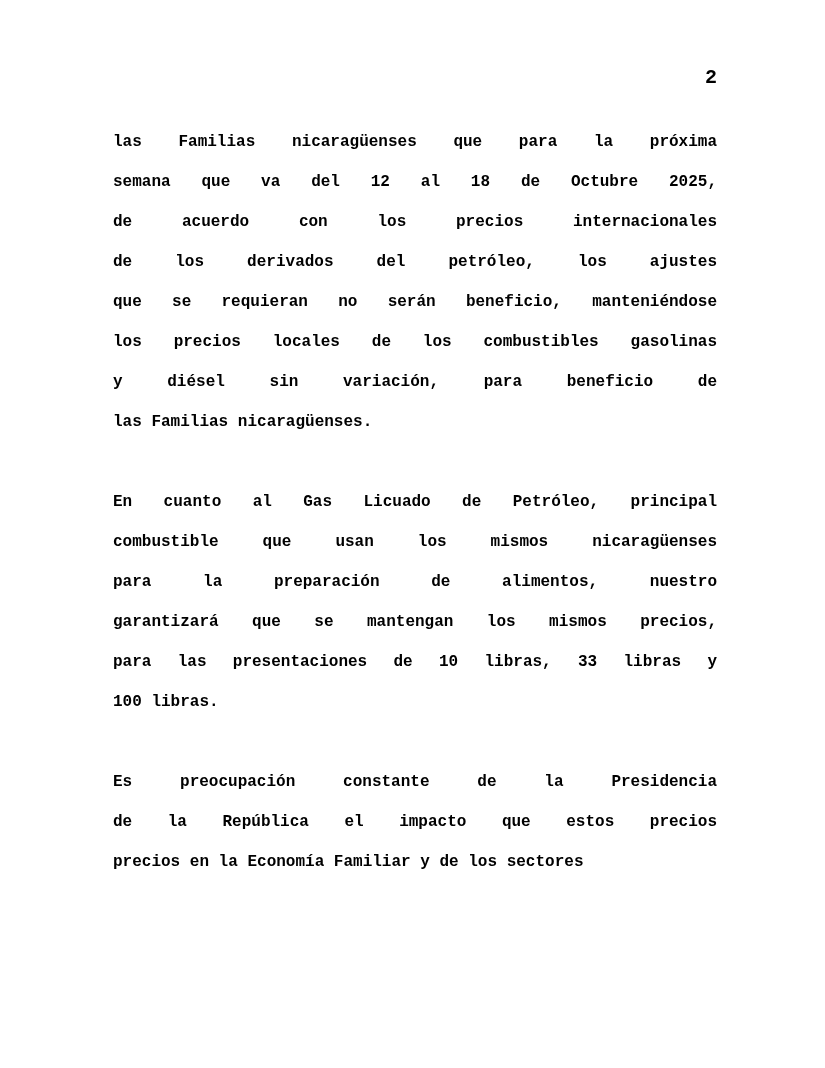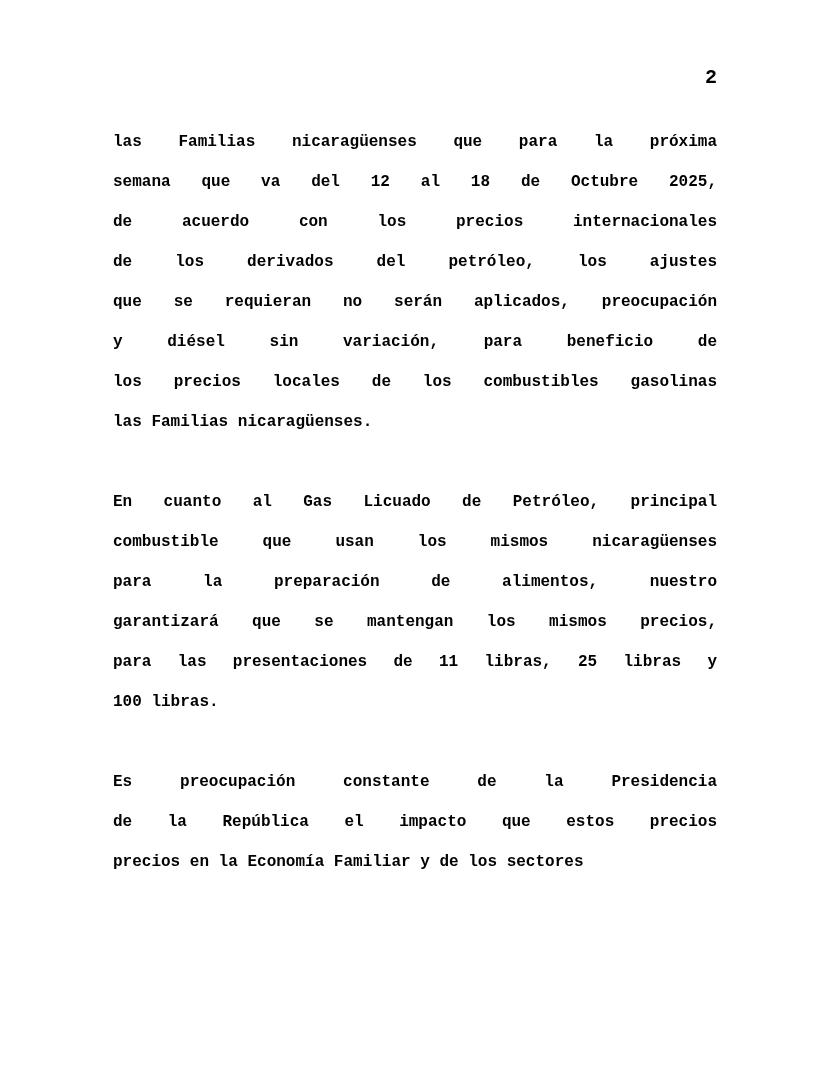--- a/index.html
+++ b/index.html
@@ -53,31 +53,31 @@
 
 <div class="document-page">
   <div class="content">
     <div class="page-number">2</div>
     <div>
         <div class="paragraph">
           <div class="line">las Familias nicaragüenses que para la próxima</div>
           <div class="line">semana que va del 12 al 18 de Octubre 2025,</div>
           <div class="line">de acuerdo con los precios internacionales</div>
           <div class="line">de los derivados del petróleo, los ajustes</div>
-          <div class="line">que se requieran no serán aplicados, preocupación</div>
+          <div class="line">que se requieran no serán beneficio, manteniéndose</div>
+          <div class="line">los precios locales de los combustibles gasolinas</div>
           <div class="line">y diésel sin variación, para beneficio de</div>
-          <div class="line">los precios locales de los combustibles gasolinas</div>
           <div class="line last">las Familias nicaragüenses.</div>
         </div>
         <div class="paragraph">
           <div class="line">En cuanto al Gas Licuado de Petróleo, principal</div>
           <div class="line">combustible que usan los mismos nicaragüenses</div>
           <div class="line">para la preparación de alimentos, nuestro</div>
           <div class="line">garantizará que se mantengan los mismos precios,</div>
-          <div class="line">para las presentaciones de 11 libras, 25 libras y</div>
+          <div class="line">para las presentaciones de 10 libras, 33 libras y</div>
           <div class="line last">100 libras.</div>
         </div>
         <div class="paragraph">
           <div class="line">Es preocupación constante de la Presidencia</div>
           <div class="line">de la República el impacto que estos precios</div>
           <div class="line last">precios en la Economía Familiar y de los sectores</div>
         </div>
       </div>
   </div>
 </div>

